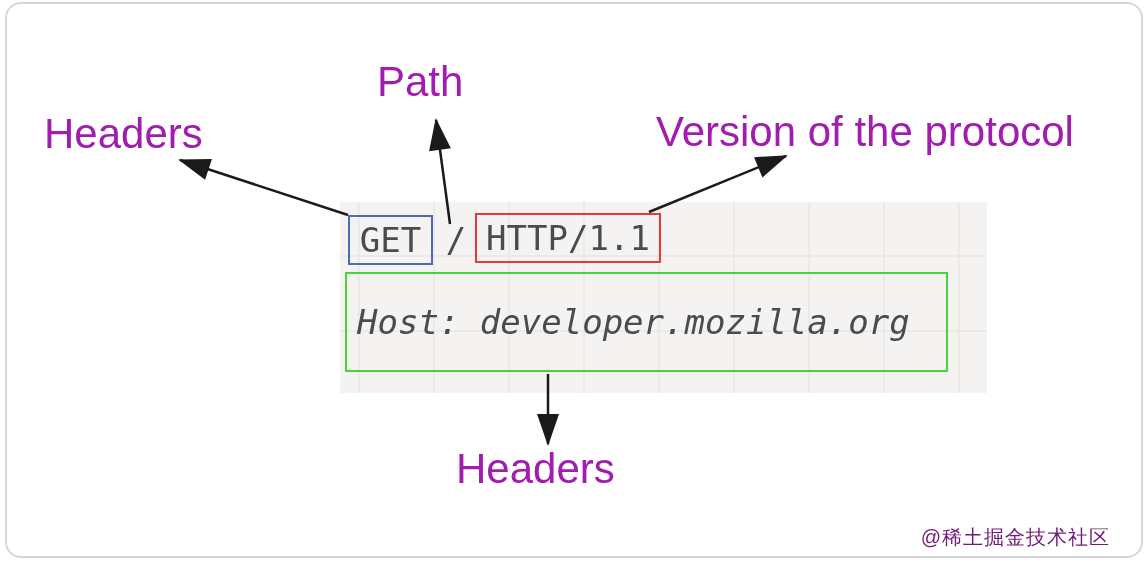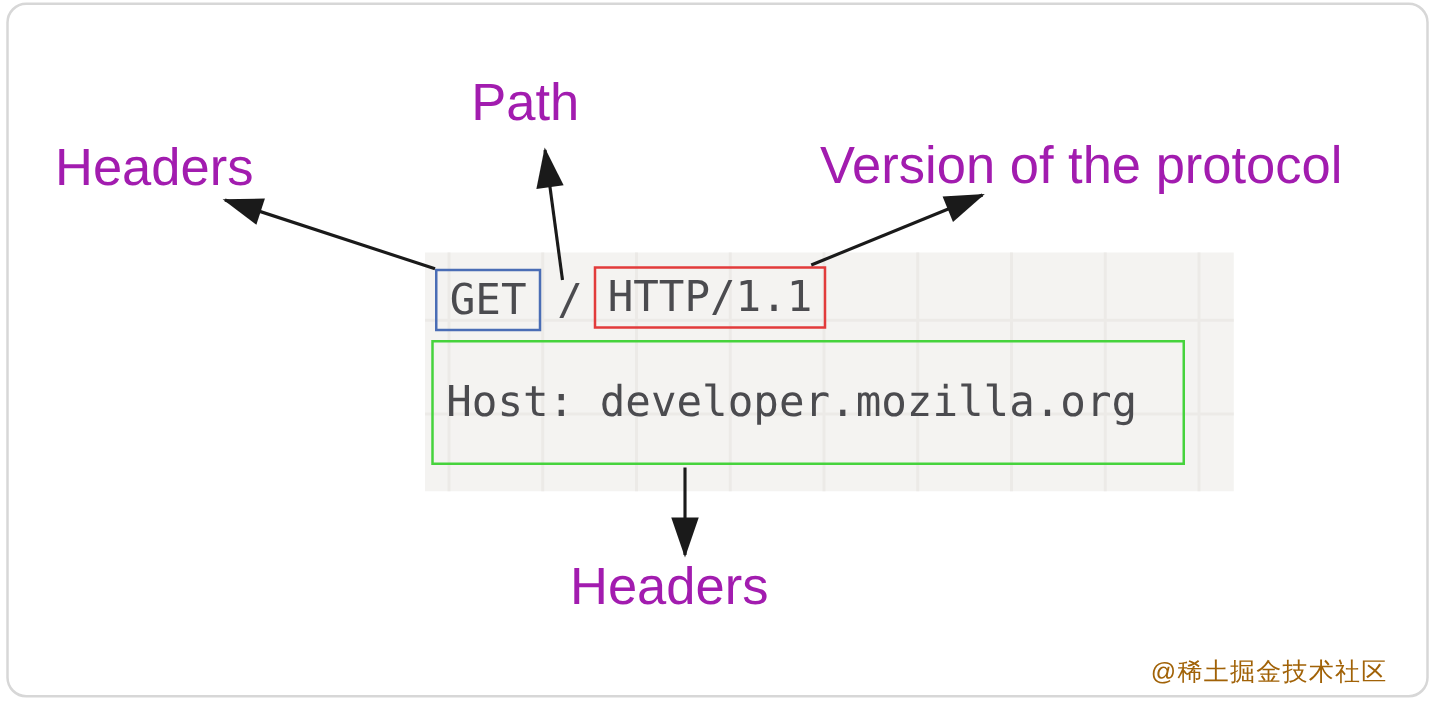--- a/index.html
+++ b/index.html
@@ -42,20 +42,21 @@
   .box-method{left:8px;top:13px;width:85px;height:50px;}
   .box-version{left:135px;top:11px;width:186px;height:50px;}
   .slash{
     position:absolute;left:101px;top:13px;width:30px;height:50px;
     display:flex;align-items:center;justify-content:center;
   }
   .box-headers{
     left:5px;top:70px;width:603px;height:100px;
     flex-direction:column;align-items:flex-start;justify-content:center;
     padding-left:10px;
+    font-style:italic;
   }
   .box-headers .hline{line-height:50px;height:50px;white-space:nowrap;}
   
   .callout{
     position:absolute;
     color:#a21caf;
     font-size:42px;
     line-height:1.05;
     white-space:nowrap;
   }
@@ -66,21 +67,21 @@
   
   .arrows{
     position:absolute;left:0;top:0;width:1148px;height:564px;
     pointer-events:none;
   }
   
   .watermark{
     position:absolute;
     right:38px;top:524px;
     font-size:20px;
-    color:#a16207;
+    color:#701a75;
     letter-spacing:1px;
     white-space:nowrap;
   }
 </style>
 </head>
 <body>
 
 <div class="stage">
   <div class="card"></div>
 

